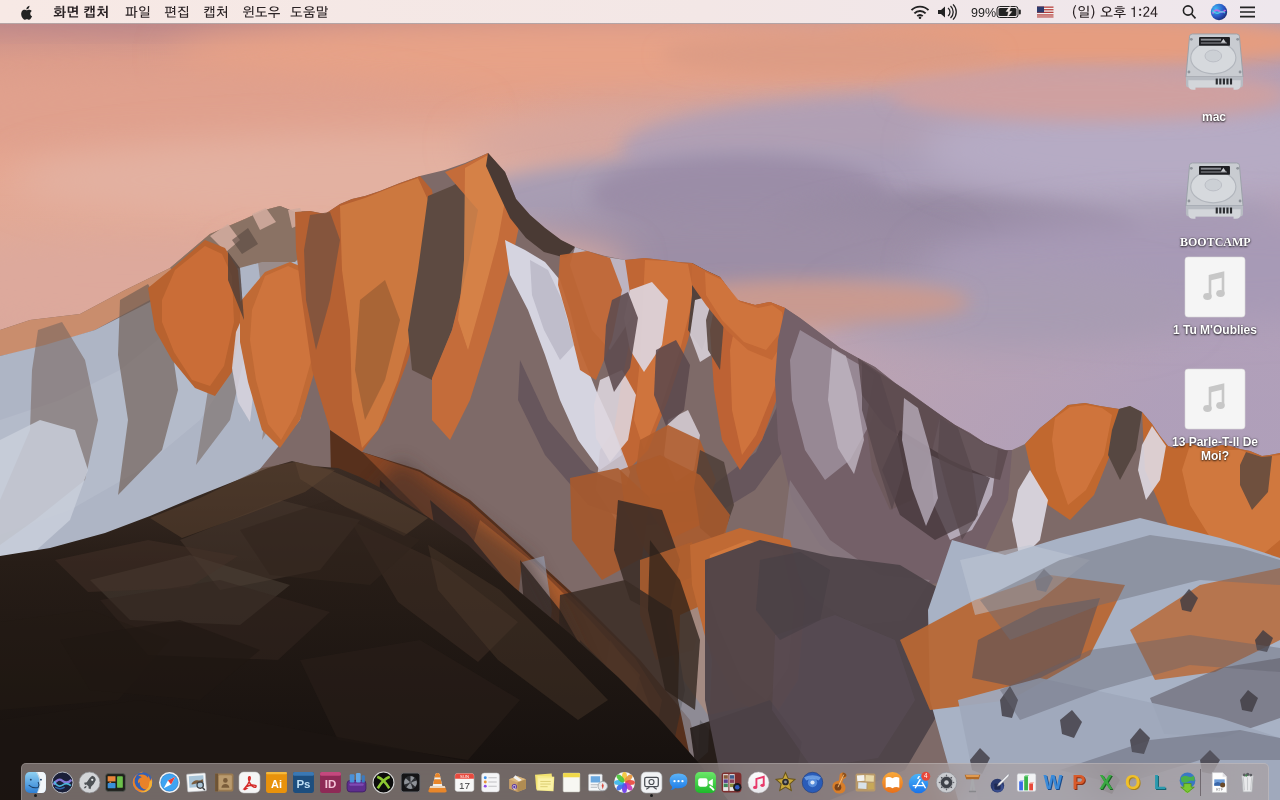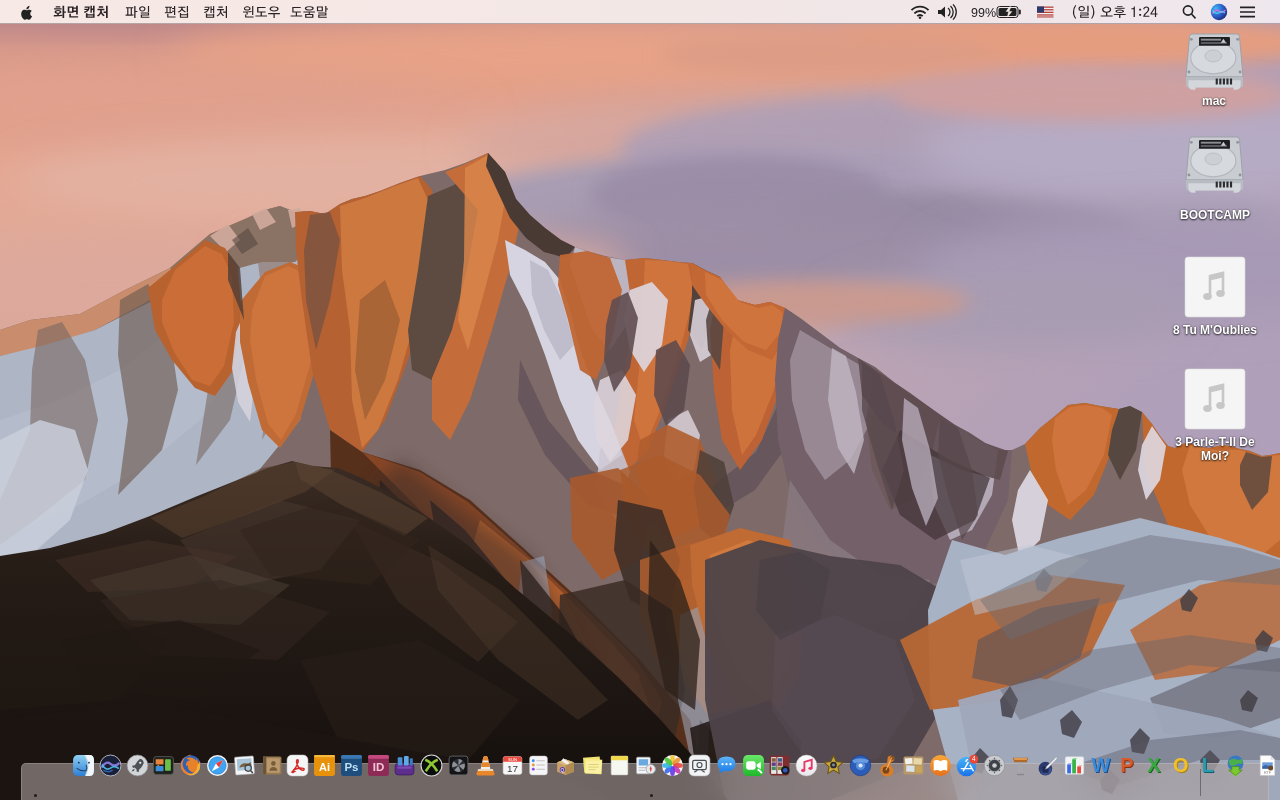--- a/index.html
+++ b/index.html
@@ -1,18 +1,18 @@
 <!DOCTYPE html>
 <html><head><meta charset="utf-8"><style>
 html,body{margin:0;padding:0;width:1280px;height:800px;overflow:hidden;font-family:"Liberation Sans",sans-serif;}
 #wall{position:absolute;left:0;top:0;}
 #menubar{position:absolute;left:0;top:0;width:1280px;height:24px;background:linear-gradient(90deg,#f7e9e5 0%,#f3e7e6 55%,#eee7ed 100%);border-bottom:1px solid rgba(60,40,45,.35);box-sizing:border-box;}
 .dicon{position:absolute;text-align:center;color:#fff;font-size:12px;font-weight:bold;text-shadow:0 1px 2px rgba(0,0,0,.75),0 0 2px rgba(0,0,0,.5);}
 #dock{position:absolute;left:21px;bottom:0;width:1246px;height:36px;background:rgba(172,160,158,.60);backdrop-filter:blur(18px);-webkit-backdrop-filter:blur(18px);border:1px solid rgba(255,255,255,.18);border-bottom:none;border-radius:5px 5px 0 0;}
-.di{position:absolute;bottom:23px;width:23px;height:23px;margin-left:48px;}
+.di{position:absolute;bottom:6px;width:23px;height:23px;}
 .runr{position:absolute;bottom:3px;width:3px;height:3px;border-radius:50%;background:#1c1c1c;}
 </style></head>
 <body>
 <svg id="wall" width="1280" height="800" viewBox="0 0 1280 800">
 <defs>
 <linearGradient id="sky" x1="0" y1="0" x2="0" y2="1">
  <stop offset="0" stop-color="#bf8a8c"></stop>
         <stop offset="0.10" stop-color="#dc9c8a"></stop>
  <stop offset="0.25" stop-color="#e6a791"></stop>
         <stop offset="0.42" stop-color="#dfaa99"></stop>
@@ -303,47 +303,47 @@
           <rect x="36" y="42.5" width="1.8" height="5"></rect>
           <rect x="39" y="42.5" width="1.8" height="5"></rect>
           <rect x="42" y="42.5" width="1.8" height="5"></rect>
         </g>
 <circle cx="9.5" cy="9.5" r="1.2" fill="#8f949b"></circle>
         <circle cx="48.5" cy="9.5" r="1.2" fill="#8f949b"></circle>
 <circle cx="7.5" cy="37" r="1.2" fill="#8f949b"></circle>
         <circle cx="50.5" cy="37" r="1.2" fill="#8f949b"></circle>
       </g>
 </svg>
-<div style="margin-top:0;">mac</div>
+<div style="margin-top:16px;">mac</div>
 </div>
-<div class="dicon" style="left:1180px;top:134px;width:68px;">
+<div class="dicon" style="left:1180px;top:160px;width:68px;font-family:Liberation Serif, serif;">
 <svg width="63" height="63" viewBox="2.5 2.5 53 53">
       <use href="#hdd"></use>
     </svg>
 <div style="margin-top:8px;">BOOTCAMP</div>
 </div>
 <div class="dicon" style="left:1165px;top:256px;width:100px;">
 <svg width="62" height="62" viewBox="0 0 62 62" style="margin:0 auto;display:block;">
 <g id="mfile">
         <rect x="1" y="1" width="60" height="60" rx="3" fill="#f5f5f5" stroke="#d8d8d8" stroke-width="0.6"></rect>
 <g fill="#c7c7c7">
           <path d="M26,40 V20 l13,-3 V37" stroke="#c7c7c7" stroke-width="2.6" fill="none"></path>
 <ellipse cx="23.5" cy="40.5" rx="4.3" ry="3.4"></ellipse>
           <ellipse cx="36.5" cy="37.5" rx="4.3" ry="3.4"></ellipse>
 <path d="M26,20 l13,-3 v4.5 l-13,3 Z"></path>
         </g>
       </g>
 </svg>
-<div style="margin-top:5px;">8 Tu M'Oublies</div>
+<div style="margin-top:5px;">1 Tu M'Oublies</div>
 </div>
 <div class="dicon" style="left:1165px;top:368px;width:100px;">
 <svg width="62" height="62" viewBox="0 0 62 62" style="margin:0 auto;display:block;">
       <use href="#mfile"></use>
     </svg>
-<div style="margin-top:5px;line-height:14px;">3 Parle-T-Il De Moi?</div>
+<div style="margin-top:5px;line-height:14px;">13 Parle-T-Il De Moi?</div>
 </div>
 
 <div id="dock"></div>
 <div id="dockicons">
     <div class="di" style="left:24.0px;"><svg width="23" height="23" viewBox="0 0 22 22">
         <defs>
           <linearGradient id="fnd" x1="0" y1="0" x2="0" y2="1">
             <stop offset="0" stop-color="#8fd0f2"></stop>
             <stop offset="1" stop-color="#2e7fd4"></stop>
           </linearGradient>

